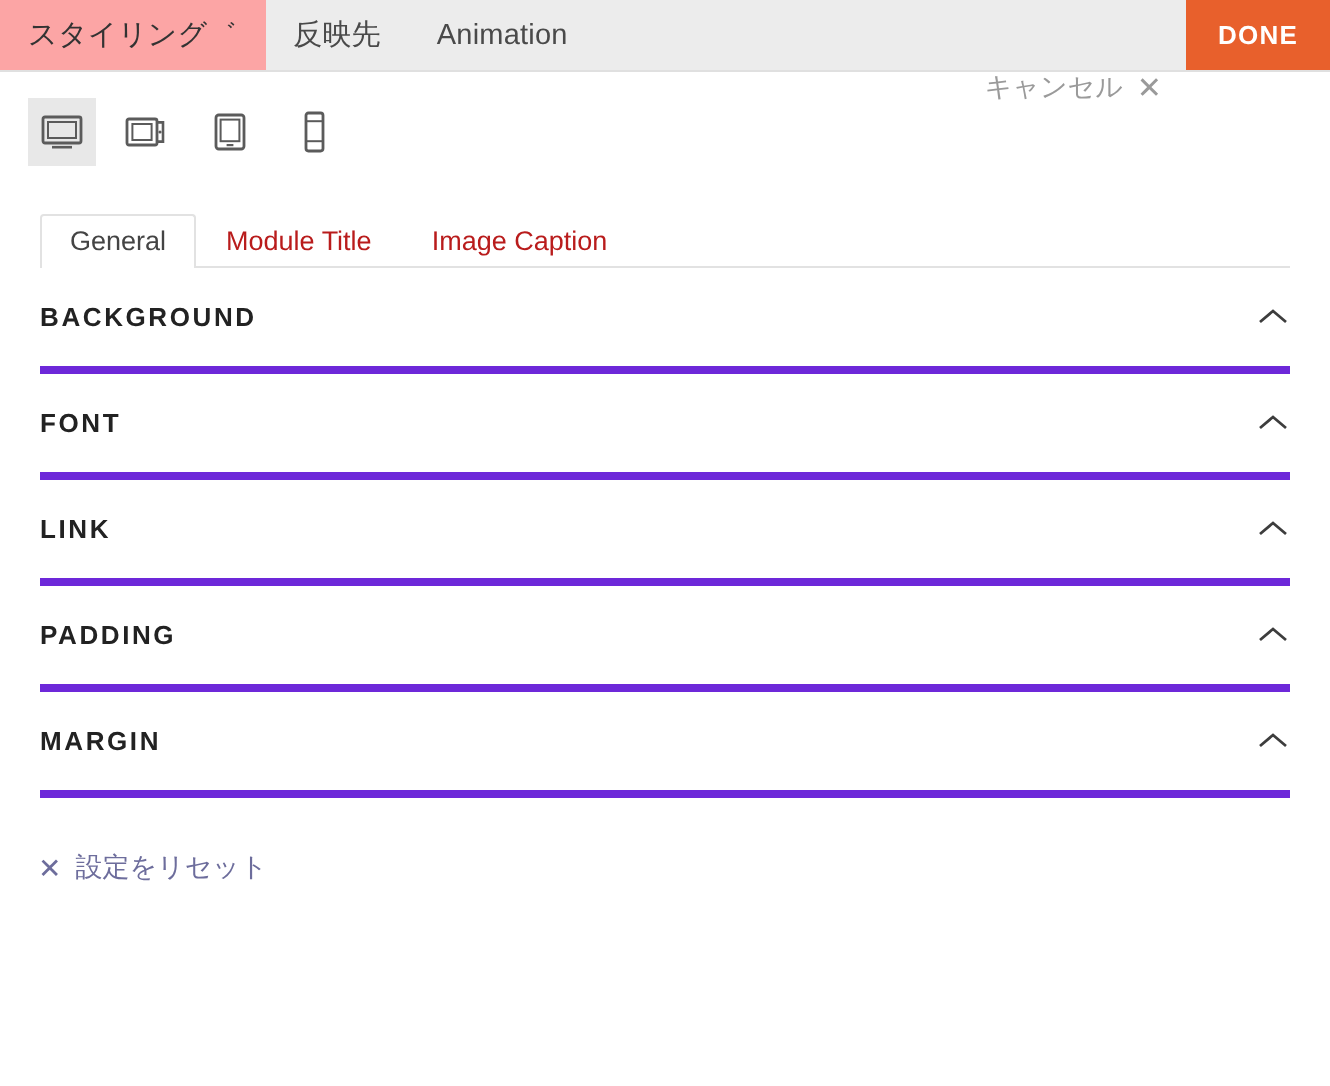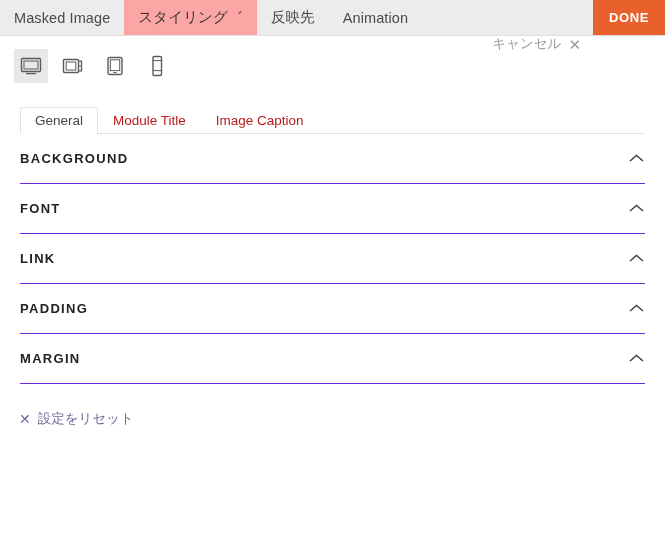--- a/index.html
+++ b/index.html
@@ -122,21 +122,21 @@
     margin-top: 21px;
   }
 
   
   .accordion { margin: 0 20px; }
   .acc-row {
     height: 49px;
     display: flex;
     align-items: center;
     justify-content: space-between;
-    border-bottom: 1px solid #6d28d9;
+    border-bottom: 4px solid #6d28d9;
     cursor: pointer;
   }
   .acc-label {
     font-size: 13px;
     font-weight: bold;
     letter-spacing: 1.3px;
     color: #222222;
     text-transform: uppercase;
   }
   .chev { width: 17px; height: 11px; display: block; }
@@ -154,23 +154,20 @@
   }
   .reset-x { font-size: 14px; line-height: 1; color: #6d6d9c; }
 </style>
 </head>
 <body>
 
 
 
 
 <div class="topbar">
-  <div class="top-tab">
-    <span>Masked Image</span>
-  </div>
   <div class="top-tab active">
     <span>スタイリング゛</span>
   </div>
   <div class="top-tab">
     <span>反映先</span>
   </div>
   <div class="top-tab">
     <span>Animation</span>
   </div>
 

